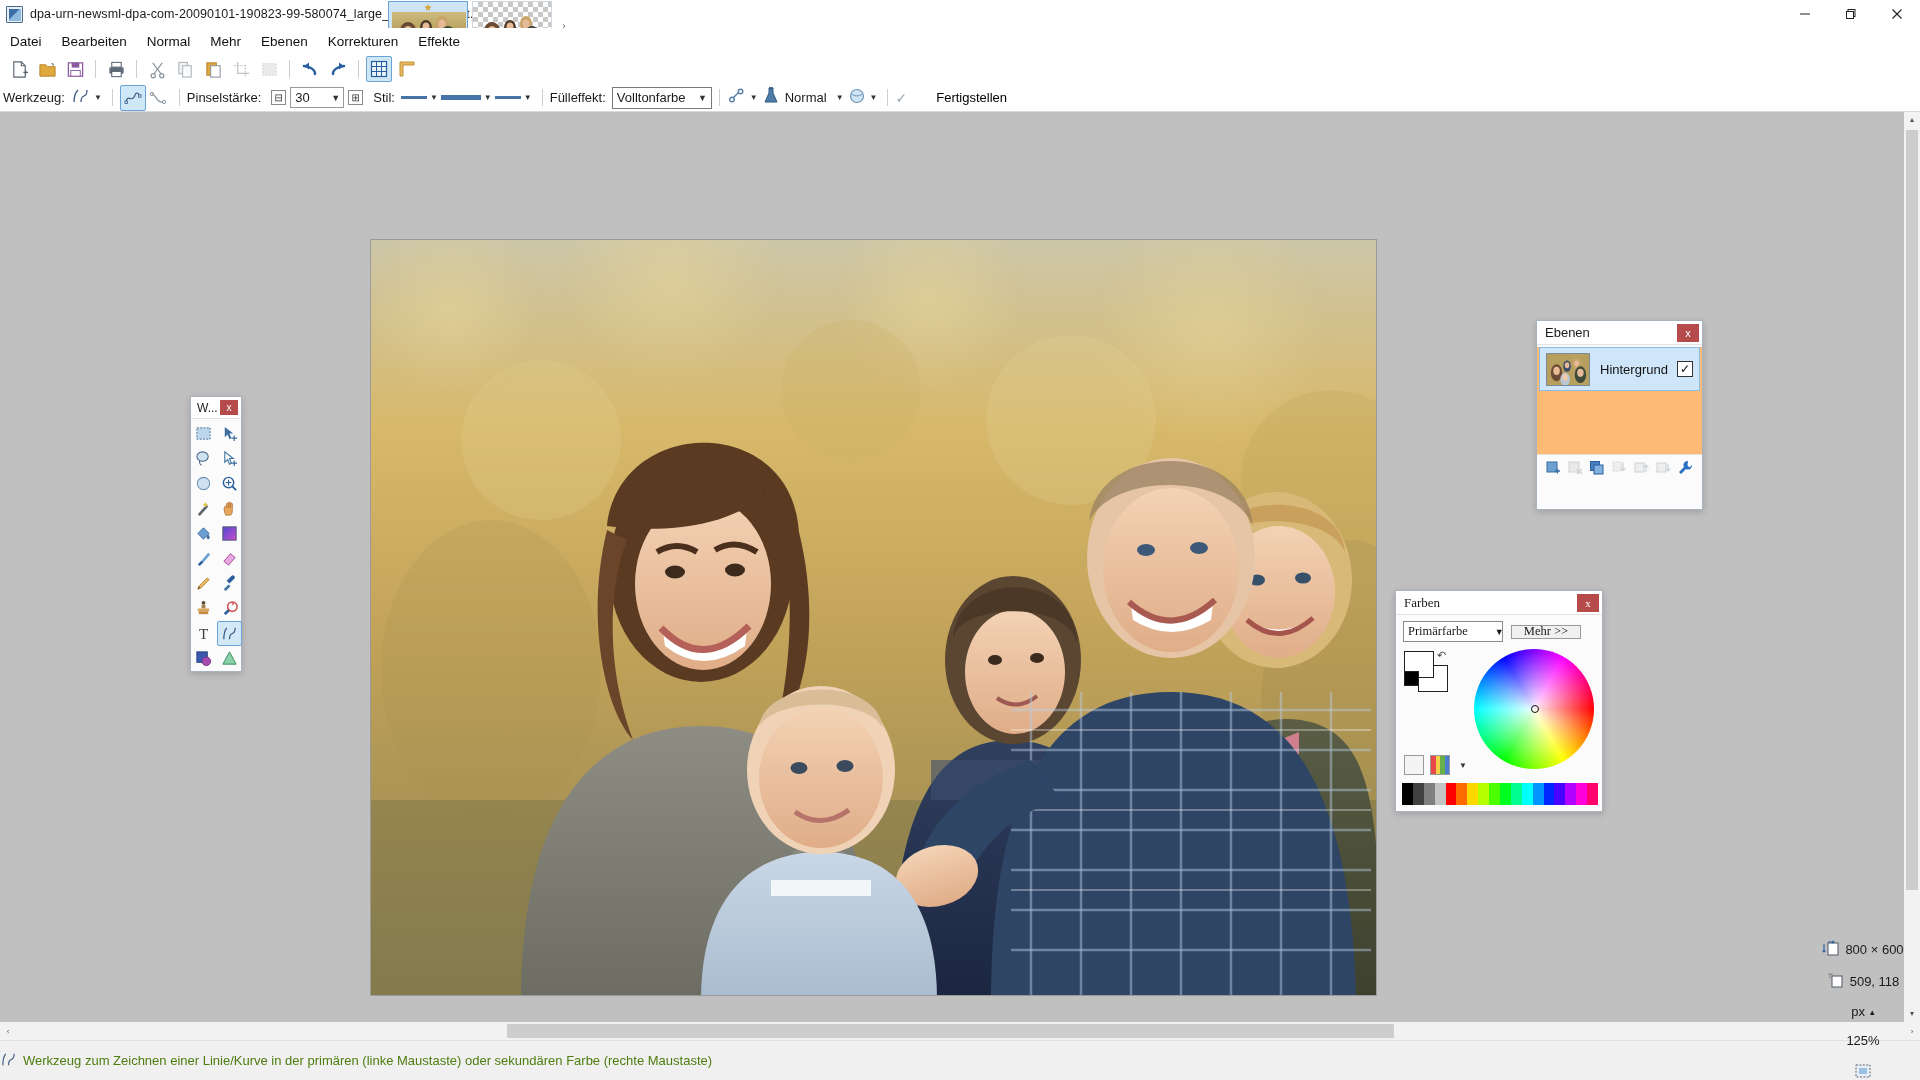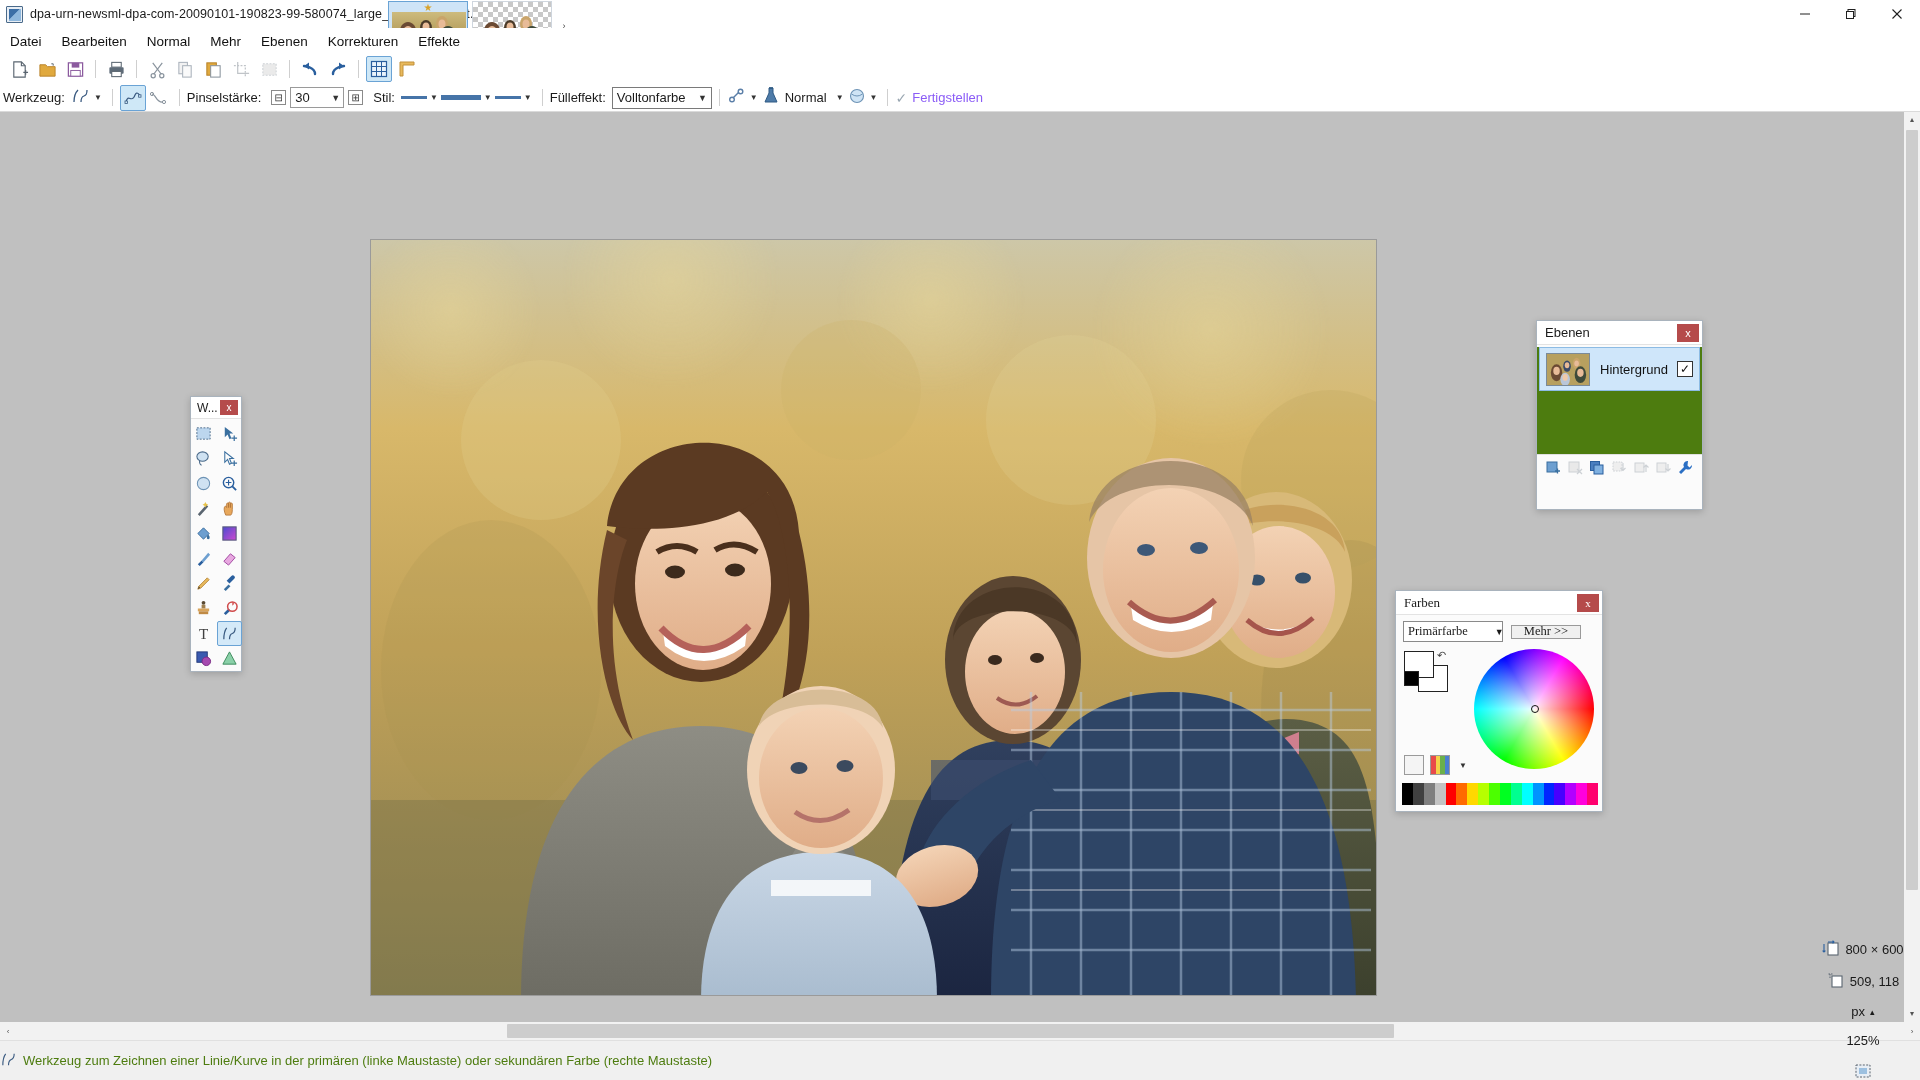--- a/index.html
+++ b/index.html
@@ -124,21 +124,21 @@
     background: #fff; margin: 0 4px;
   }
   .combobox {
     width: 100px; height: 22px; border: 1px solid #7a7a7a; background: #fff;
     display: flex; align-items: center; padding: 0 4px; font-size: 13px;
   }
   .combobox .dd { margin-left: auto; font-size: 9px; color: #333; }
   .styleline { width: 26px; height: 3px; background: #4674a8; }
   .styleline.thick { height: 5px; width: 40px; }
   .check-mark { color: #9aa7b2; font-size: 14px; margin-right: 5px; }
-  .ghost { color: #8b5cf6; }
+  .ghost { color: #000000; margin-left: 24px; }
 
   
   .workarea {
     position: absolute; left: 0; top: 112px; width: 1920px; height: 910px;
     background: #c0c0c0; overflow: hidden;
   }
   .canvas-wrap {
     position: absolute; left: 371px; top: 128px; width: 1005px; height: 755px;
     background: #fff; box-shadow: 0 0 0 1px #9a9a9a;
     overflow: hidden;
@@ -214,21 +214,21 @@
   .layer-row {
     display: flex; align-items: center; height: 44px; padding: 0 6px;
     background: #cfe6fa; border: 1px solid #8cbbe4; margin: 2px;
   }
   .layer-thumb { width: 44px; height: 33px; border: 1px solid #7a8a99; flex: none; }
   .layer-name { margin-left: 10px; font-size: 13px; color: #111; }
   .layer-check {
     margin-left: auto; width: 16px; height: 16px; border: 1px solid #333; background: #fff;
     display: flex; align-items: center; justify-content: center; font-size: 12px; color: #111;
   }
-  .layers-body { height: 108px; background: #4d7c0f; border-bottom: 1px solid #e0e0e0; }
+  .layers-body { height: 108px; background: #fdba74; border-bottom: 1px solid #e0e0e0; }
   .layers-foot { height: 26px; display: flex; align-items: center; gap: 4px; padding-left: 7px; background: #fbfbfb; }
   .lf-btn { width: 18px; height: 18px; display: flex; align-items: center; justify-content: center; }
 
   
   #colors-panel { left: 1395px; top: 590px; width: 208px; height: 222px; font-family: Liberation Serif, serif; }
   .colors-body { padding: 6px 7px 0 7px; position: relative; height: 196px; }
   .colors-top { display: flex; align-items: center; gap: 8px; }
   .cb-select {
     width: 100px; height: 21px; border: 1px solid #8a8a8a; background: #fff;
     display: flex; align-items: center; padding: 0 4px; font-size: 12.5px; gap: 27px;

